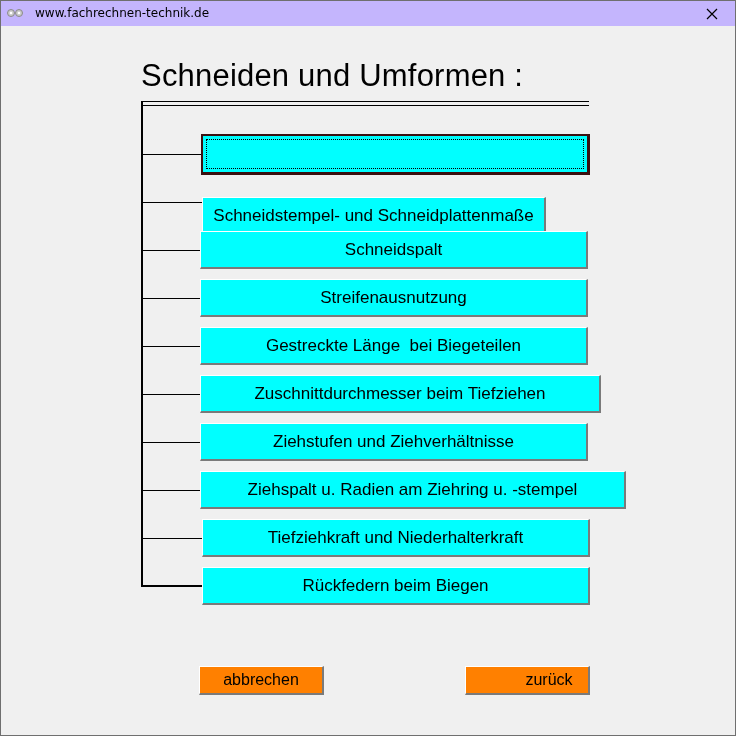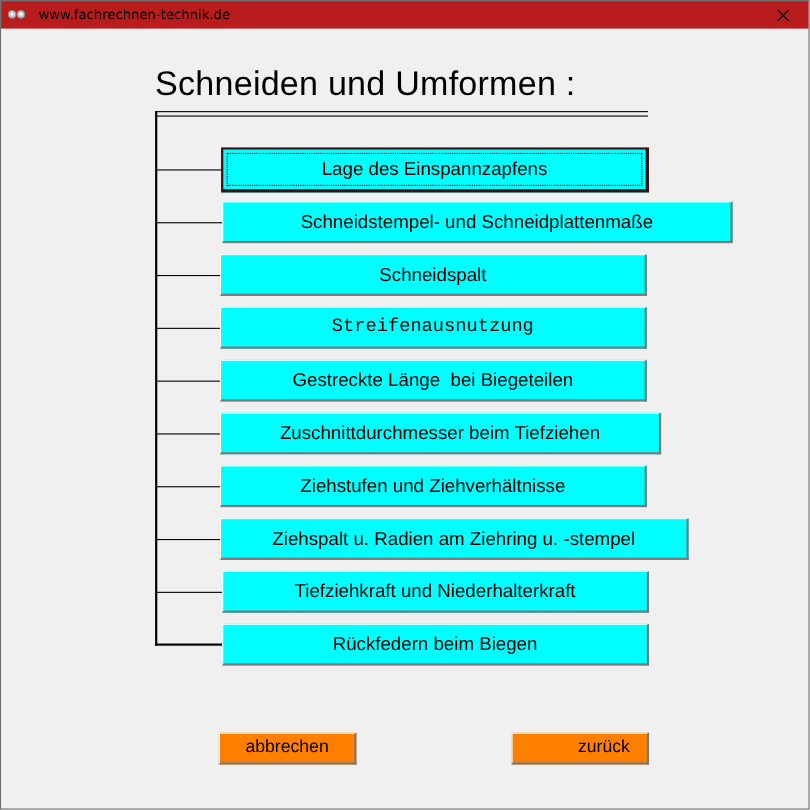--- a/index.html
+++ b/index.html
@@ -1,19 +1,19 @@
 <!DOCTYPE html>
 <html><head>
 <meta charset="utf-8">
 <style>
   html, body { margin:0; padding:0; }
   body { width:736px; height:736px; background:#f0f0f0; position:relative; overflow:hidden;
          font-family:"Liberation Sans", sans-serif; }
   .win-border { position:absolute; left:0; top:0; width:734px; height:734px; border:1px solid #6f6f6f; }
-  .titlebar { position:absolute; left:1px; top:1px; width:734px; height:25px; background:#b91c1c; }
+  .titlebar { position:absolute; left:1px; top:1px; width:734px; height:25px; background:#c4b5fd; }
   .app-icon { position:absolute; left:6px; top:7px; width:16px; height:10px; }
   .title-text { position:absolute; left:34px; top:5px; font-size:12px; color:#000; font-family:"DejaVu Sans", sans-serif; }
   .close-btn { position:absolute; right:0; top:0; width:46px; height:25px; display:flex; align-items:center; justify-content:center; cursor:pointer; }
   .heading { position:absolute; left:141px; top:58px; font-size:31px; color:#000; white-space:nowrap; letter-spacing:0.2px; }
   .hline { position:absolute; background:#000; }
   .btn { position:absolute; height:38px; background:#00ffff; font-size:17px; color:#000;
          display:flex; align-items:center; justify-content:center; box-sizing:border-box;
          border-top:1px solid #ffffff; border-left:1px solid #ffffff;
          border-right:2px solid #7a7a7a; border-bottom:2px solid #7a7a7a; cursor:pointer; white-space:nowrap; }
   .btn.focused { border:2px solid #3a1010; border-right:3px solid #3a1010; border-bottom:3px solid #3a1010; }
@@ -54,30 +54,29 @@
 <div class="hline" style="left:141px; top:250px; width:59px; height:1px;"></div>
 <div class="hline" style="left:141px; top:298px; width:59px; height:1px;"></div>
 <div class="hline" style="left:141px; top:346px; width:59px; height:1px;"></div>
 <div class="hline" style="left:141px; top:394px; width:59px; height:1px;"></div>
 <div class="hline" style="left:141px; top:442px; width:59px; height:1px;"></div>
 <div class="hline" style="left:141px; top:490px; width:59px; height:1px;"></div>
 <div class="hline" style="left:141px; top:538px; width:61px; height:1px;"></div>
 <div class="hline" style="left:141px; top:585px; width:61px; height:2px;"></div>
 
 <div class="btn focused" style="left:201px; top:134px; width:389px; height:41px;">
-  <span>Lage des Einspannzapfens</span>
   <div class="focus-rect"></div>
 </div>
-<div class="btn" style="left:202px; top:183px; width:464px;">
+<div class="btn" style="left:202px; top:197px; width:344px;">
   <span>Schneidstempel- und Schneidplattenmaße</span>
 </div>
 <div class="btn" style="left:200px; top:231px; width:388px;">
   <span>Schneidspalt</span>
 </div>
-<div class="btn" style="left:200px; top:279px; width:388px;font-family:Liberation Mono, monospace;">
+<div class="btn" style="left:200px; top:279px; width:388px;">
   <span>Streifenausnutzung</span>
 </div>
 <div class="btn" style="left:200px; top:327px; width:388px;">
   <span style="white-space:pre;">Gestreckte Länge  bei Biegeteilen</span>
 </div>
 <div class="btn" style="left:200px; top:375px; width:401px;">
   <span>Zuschnittdurchmesser beim Tiefziehen</span>
 </div>
 <div class="btn" style="left:200px; top:423px; width:388px;">
   <span>Ziehstufen und Ziehverhältnisse</span>

